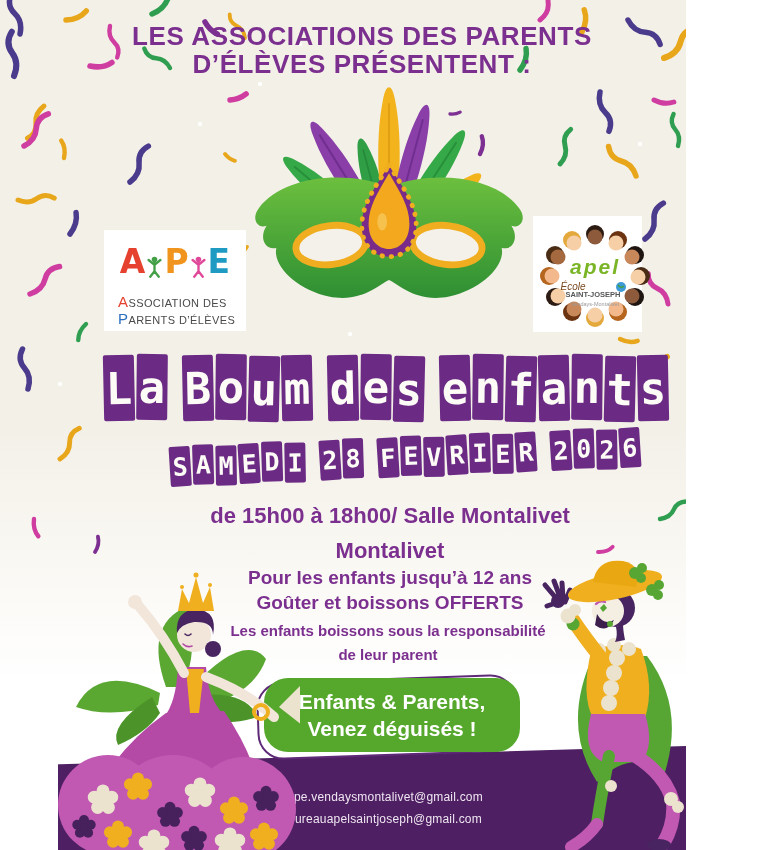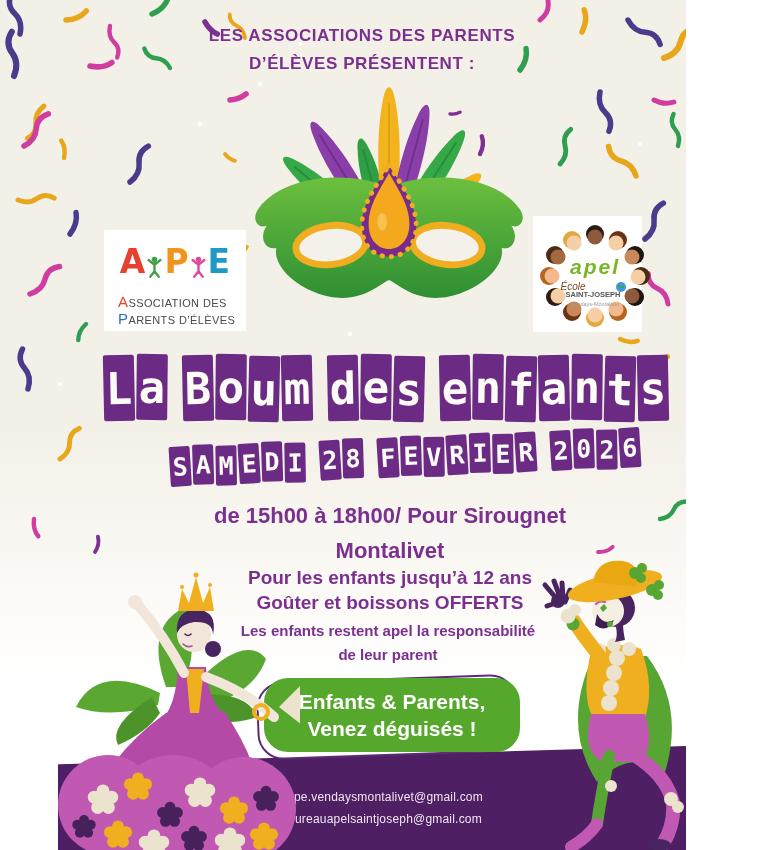--- a/index.html
+++ b/index.html
@@ -6,21 +6,21 @@
   .canvas{position:relative;width:765px;height:850px;background:#ffffff;overflow:hidden;
           font-family:"Liberation Sans",sans-serif;}
   .poster{position:absolute;left:0;top:0;width:686px;height:850px;overflow:hidden;
           background:linear-gradient(180deg,#f3f0e8 0%,#f3f0e8 50%,#faf8f3 66%,#ffffff 80%);}
   .abs{position:absolute;}
   .cx{transform:translateX(-50%);}
   #confetti{position:absolute;left:0;top:0;z-index:1;pointer-events:none;}
 
   
   .header{left:362px;top:22px;z-index:4;text-align:center;white-space:nowrap;
-          color:var(--purple);font-size:17px;font-weight:700;letter-spacing:.6px;line-height:28px;}
+          color:var(--purple);font-size:26px;font-weight:700;letter-spacing:.6px;line-height:28px;}
 
   
   .card{background:#fff;z-index:3;}
   .ape-card{left:104px;top:230px;width:142px;height:101px;text-align:center;}
   .ape-letters{display:flex;justify-content:center;align-items:flex-end;gap:2px;margin-top:12px;height:36px;}
   .ape-letters .L{font-weight:900;font-size:33px;line-height:33px;font-family:"DejaVu Sans",sans-serif;}
   .ape-a{color:#e6402e;} .ape-p{color:#f1941d;} .ape-e{color:#1f9ac2;}
   .ape-sub{font-size:11px;color:#4a4a4a;letter-spacing:.4px;line-height:16px;margin-top:16px;text-align:left;padding-left:14px;}
   .ape-sub .init{font-size:15px;font-weight:400;}
   .init-red{color:#e6402e;} .init-blue{color:#2a6fc0;}
@@ -320,29 +320,29 @@
         </span>
         <span class="word">
           <span class="tile">2</span>
           <span class="tile">0</span>
           <span class="tile">2</span>
           <span class="tile">6</span>
         </span>
       </div>
 
   <div class="abs cx txt t-big">
-    <div>de 15h00 à 18h00/ Pour Sirougnet</div>
+    <div>de 15h00 à 18h00/ Salle Montalivet</div>
     <div>Montalivet</div>
   </div>
   <div class="abs cx txt t-med">
     <div>Pour les enfants jusqu’à 12 ans</div>
     <div>Goûter et boissons OFFERTS</div>
   </div>
   <div class="abs cx txt t-resp">
-    <div>Les enfants restent apel la responsabilité</div>
+    <div>Les enfants boissons sous la responsabilité</div>
     <div>de leur parent</div>
   </div>
 
   <div class="abs cta-wrap">
     <div class="cta-back"></div>
     <div class="cta">
       <div>Enfants &amp; Parents,</div>
       <div>Venez déguisés !</div>
     </div>
   </div>

